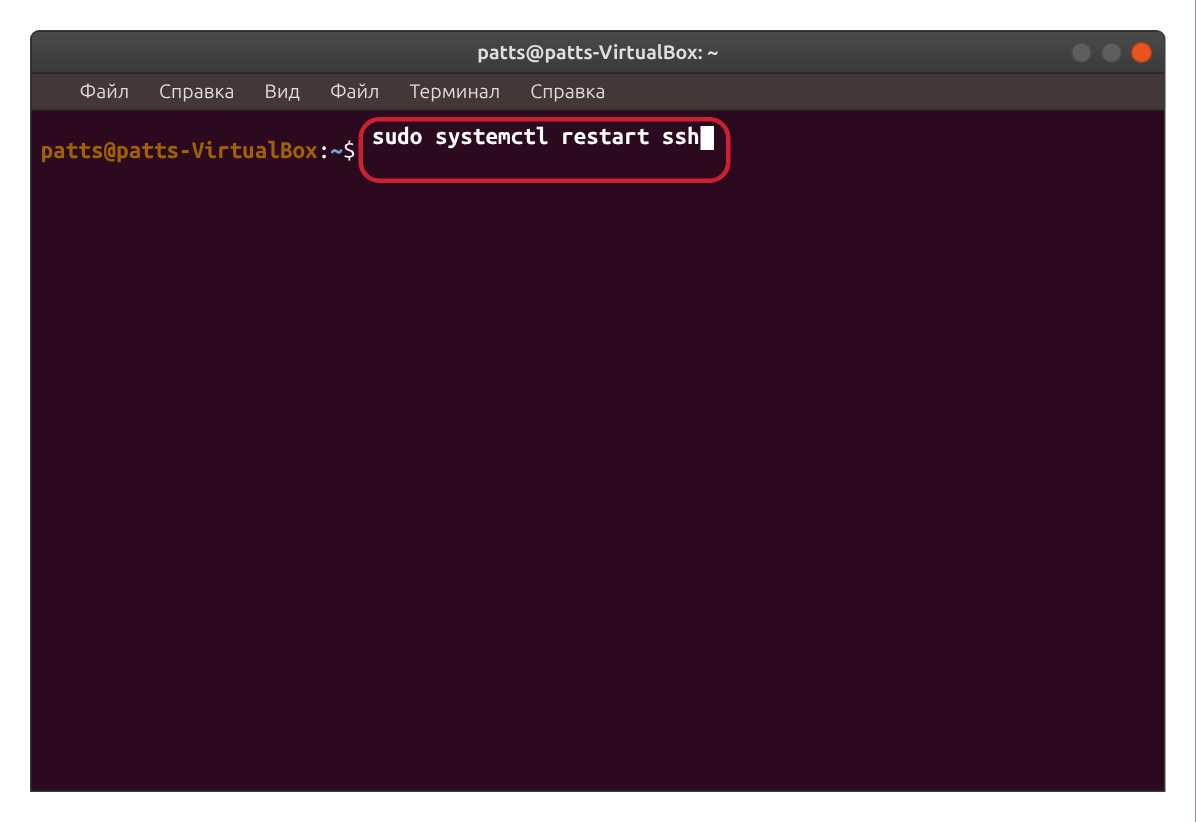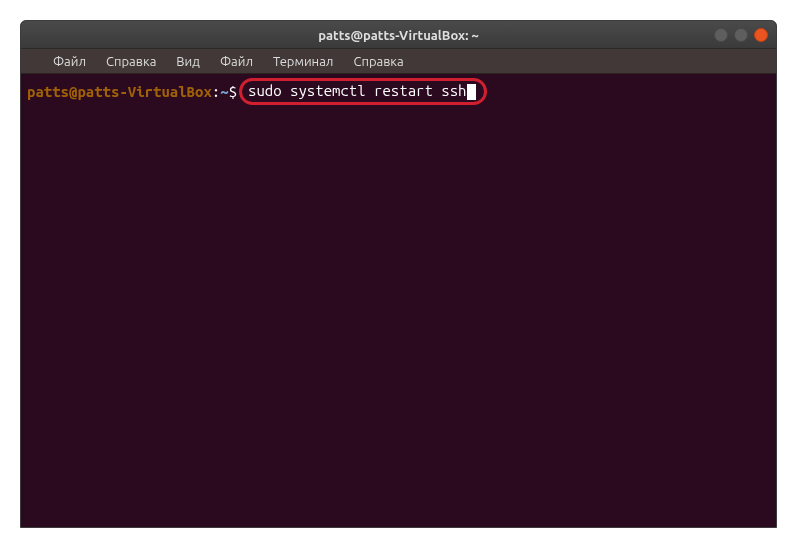--- a/index.html
+++ b/index.html
@@ -105,23 +105,24 @@
       color: #729fcf;
       font-weight: bold;
     }
     .prompt-dollar {
       color: #ffffff;
       margin-right: 2px;
     }
     .command-highlight {
       border: 3px solid #d02030;
       border-radius: 14px;
-      padding: 0px 8px 1px 6px;
+      padding: 0px 8px 18px 6px;
       display: inline-block;
       color: #ffffff;
+      font-weight: bold;
     }
     .cursor {
       display: inline-block;
       background: #ffffff;
       width: 9px;
       height: 16px;
       vertical-align: middle;
       margin-left: 1px;
     }
   </style>

